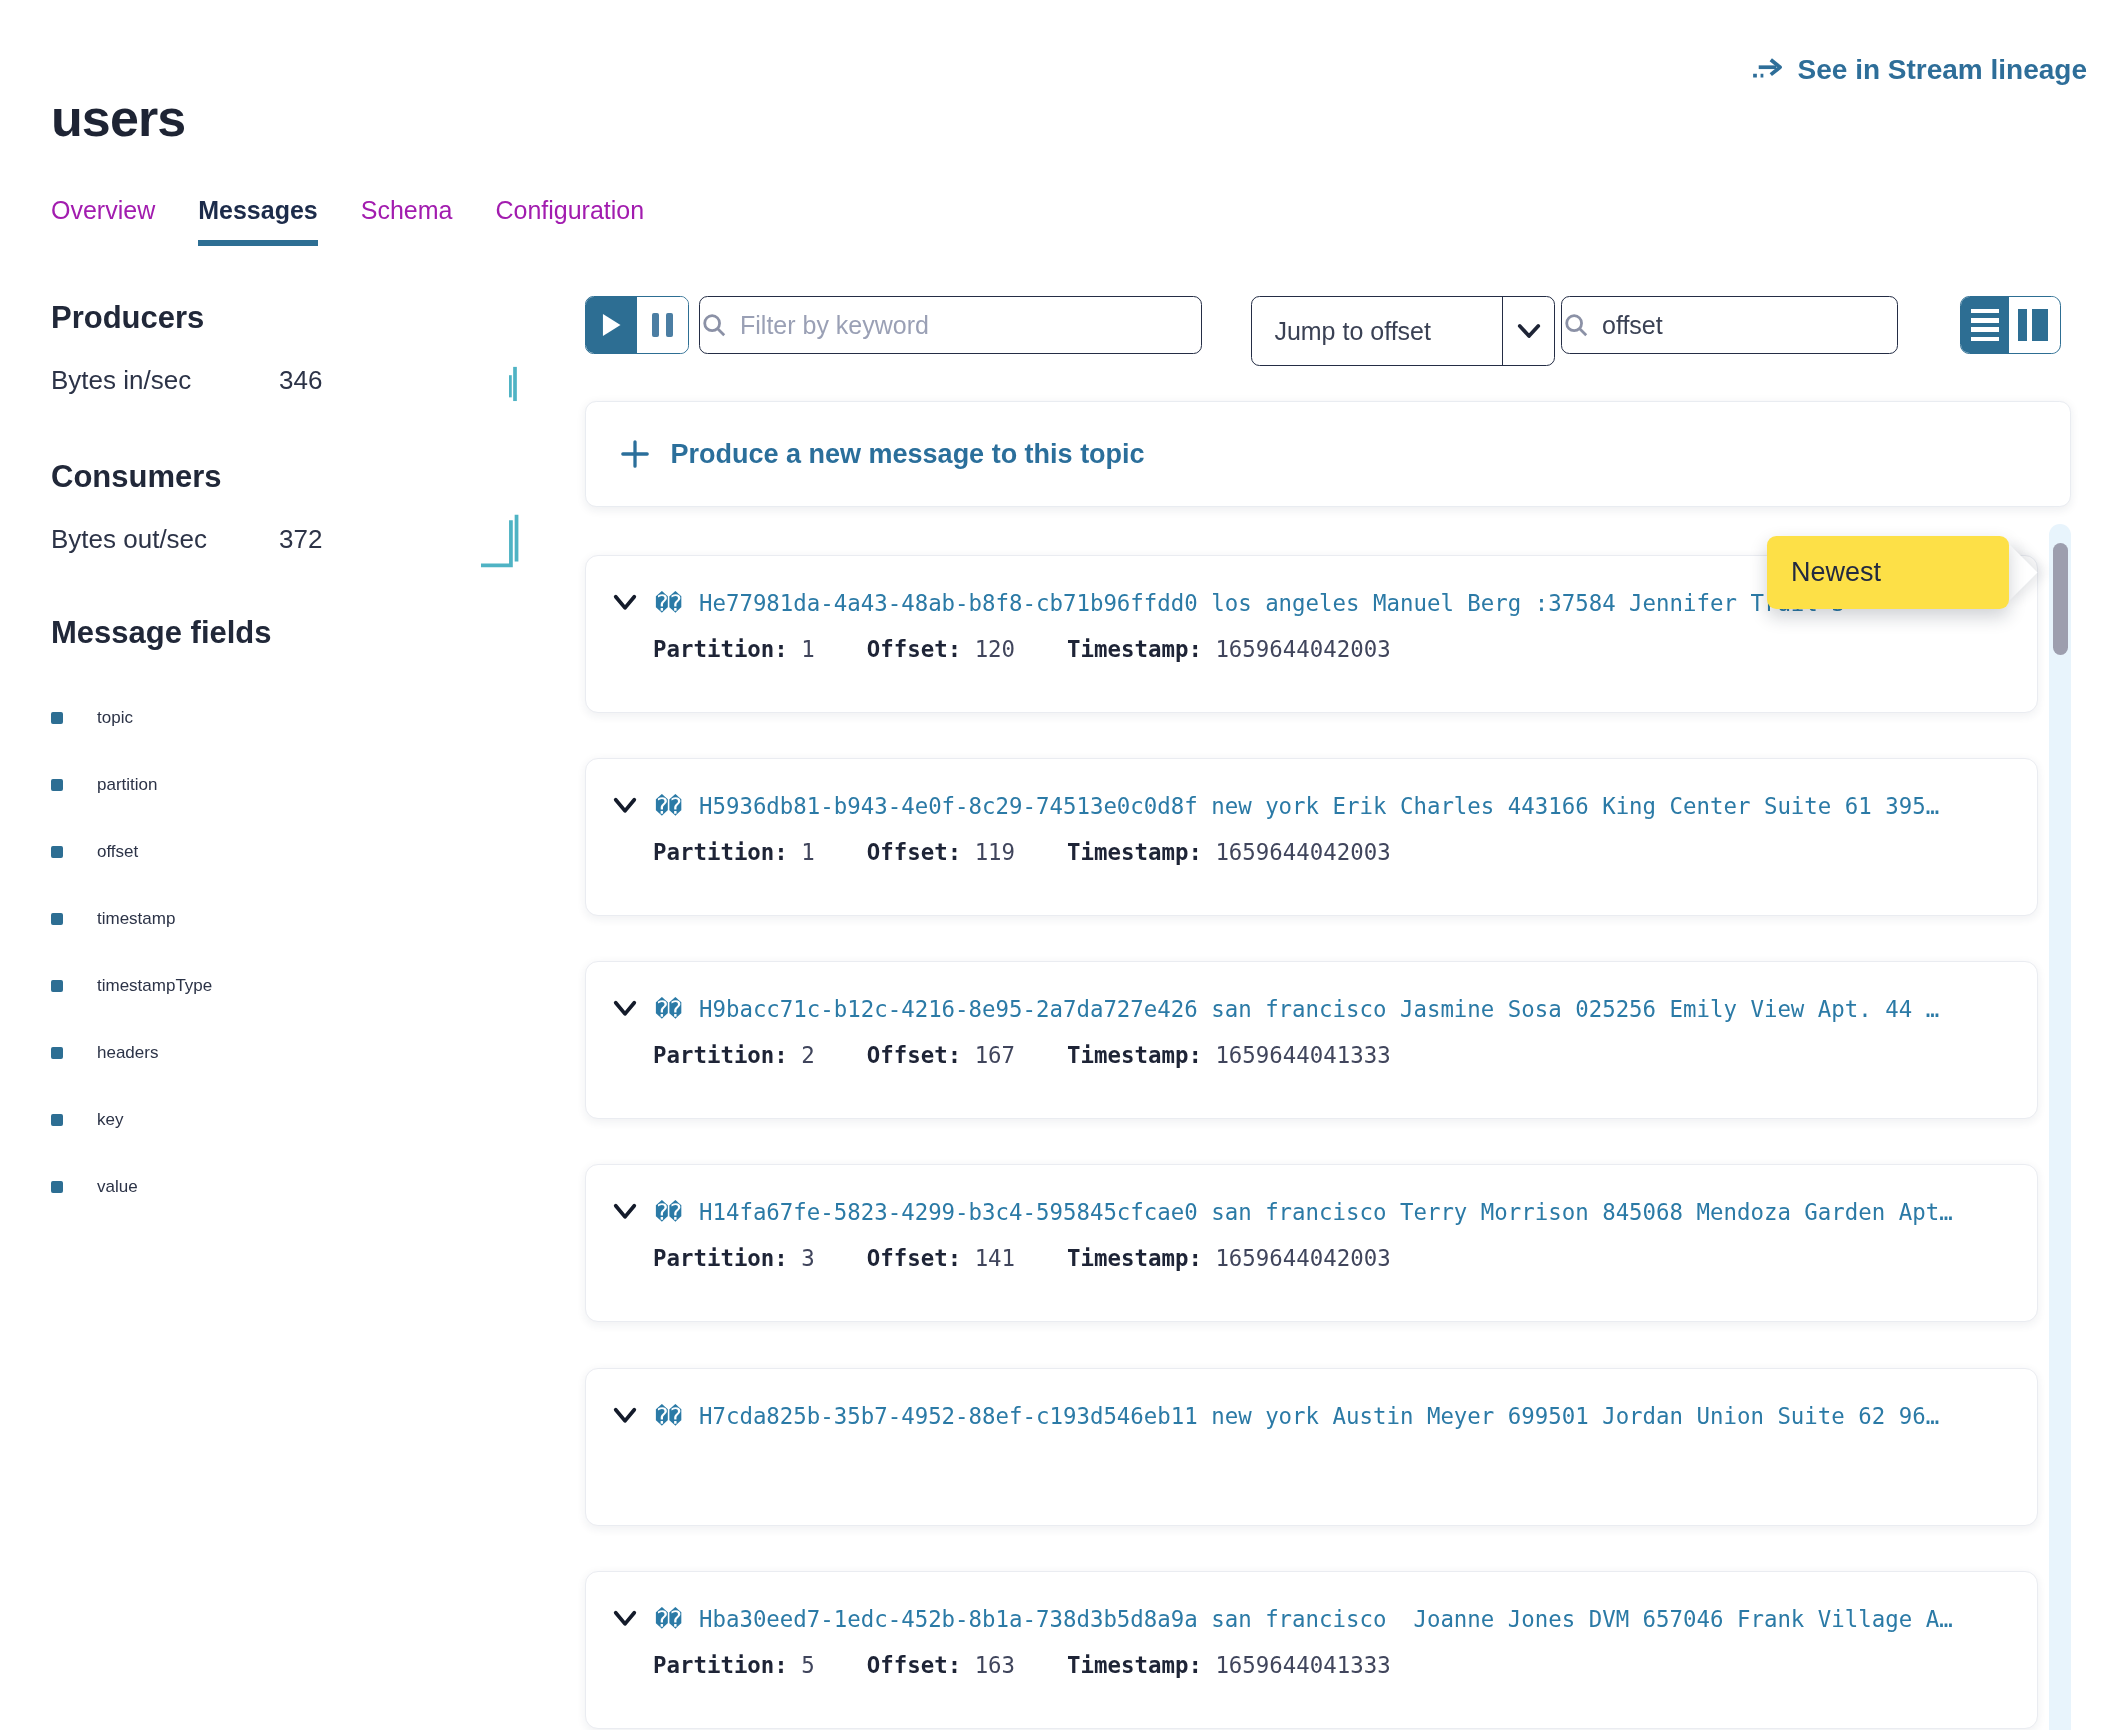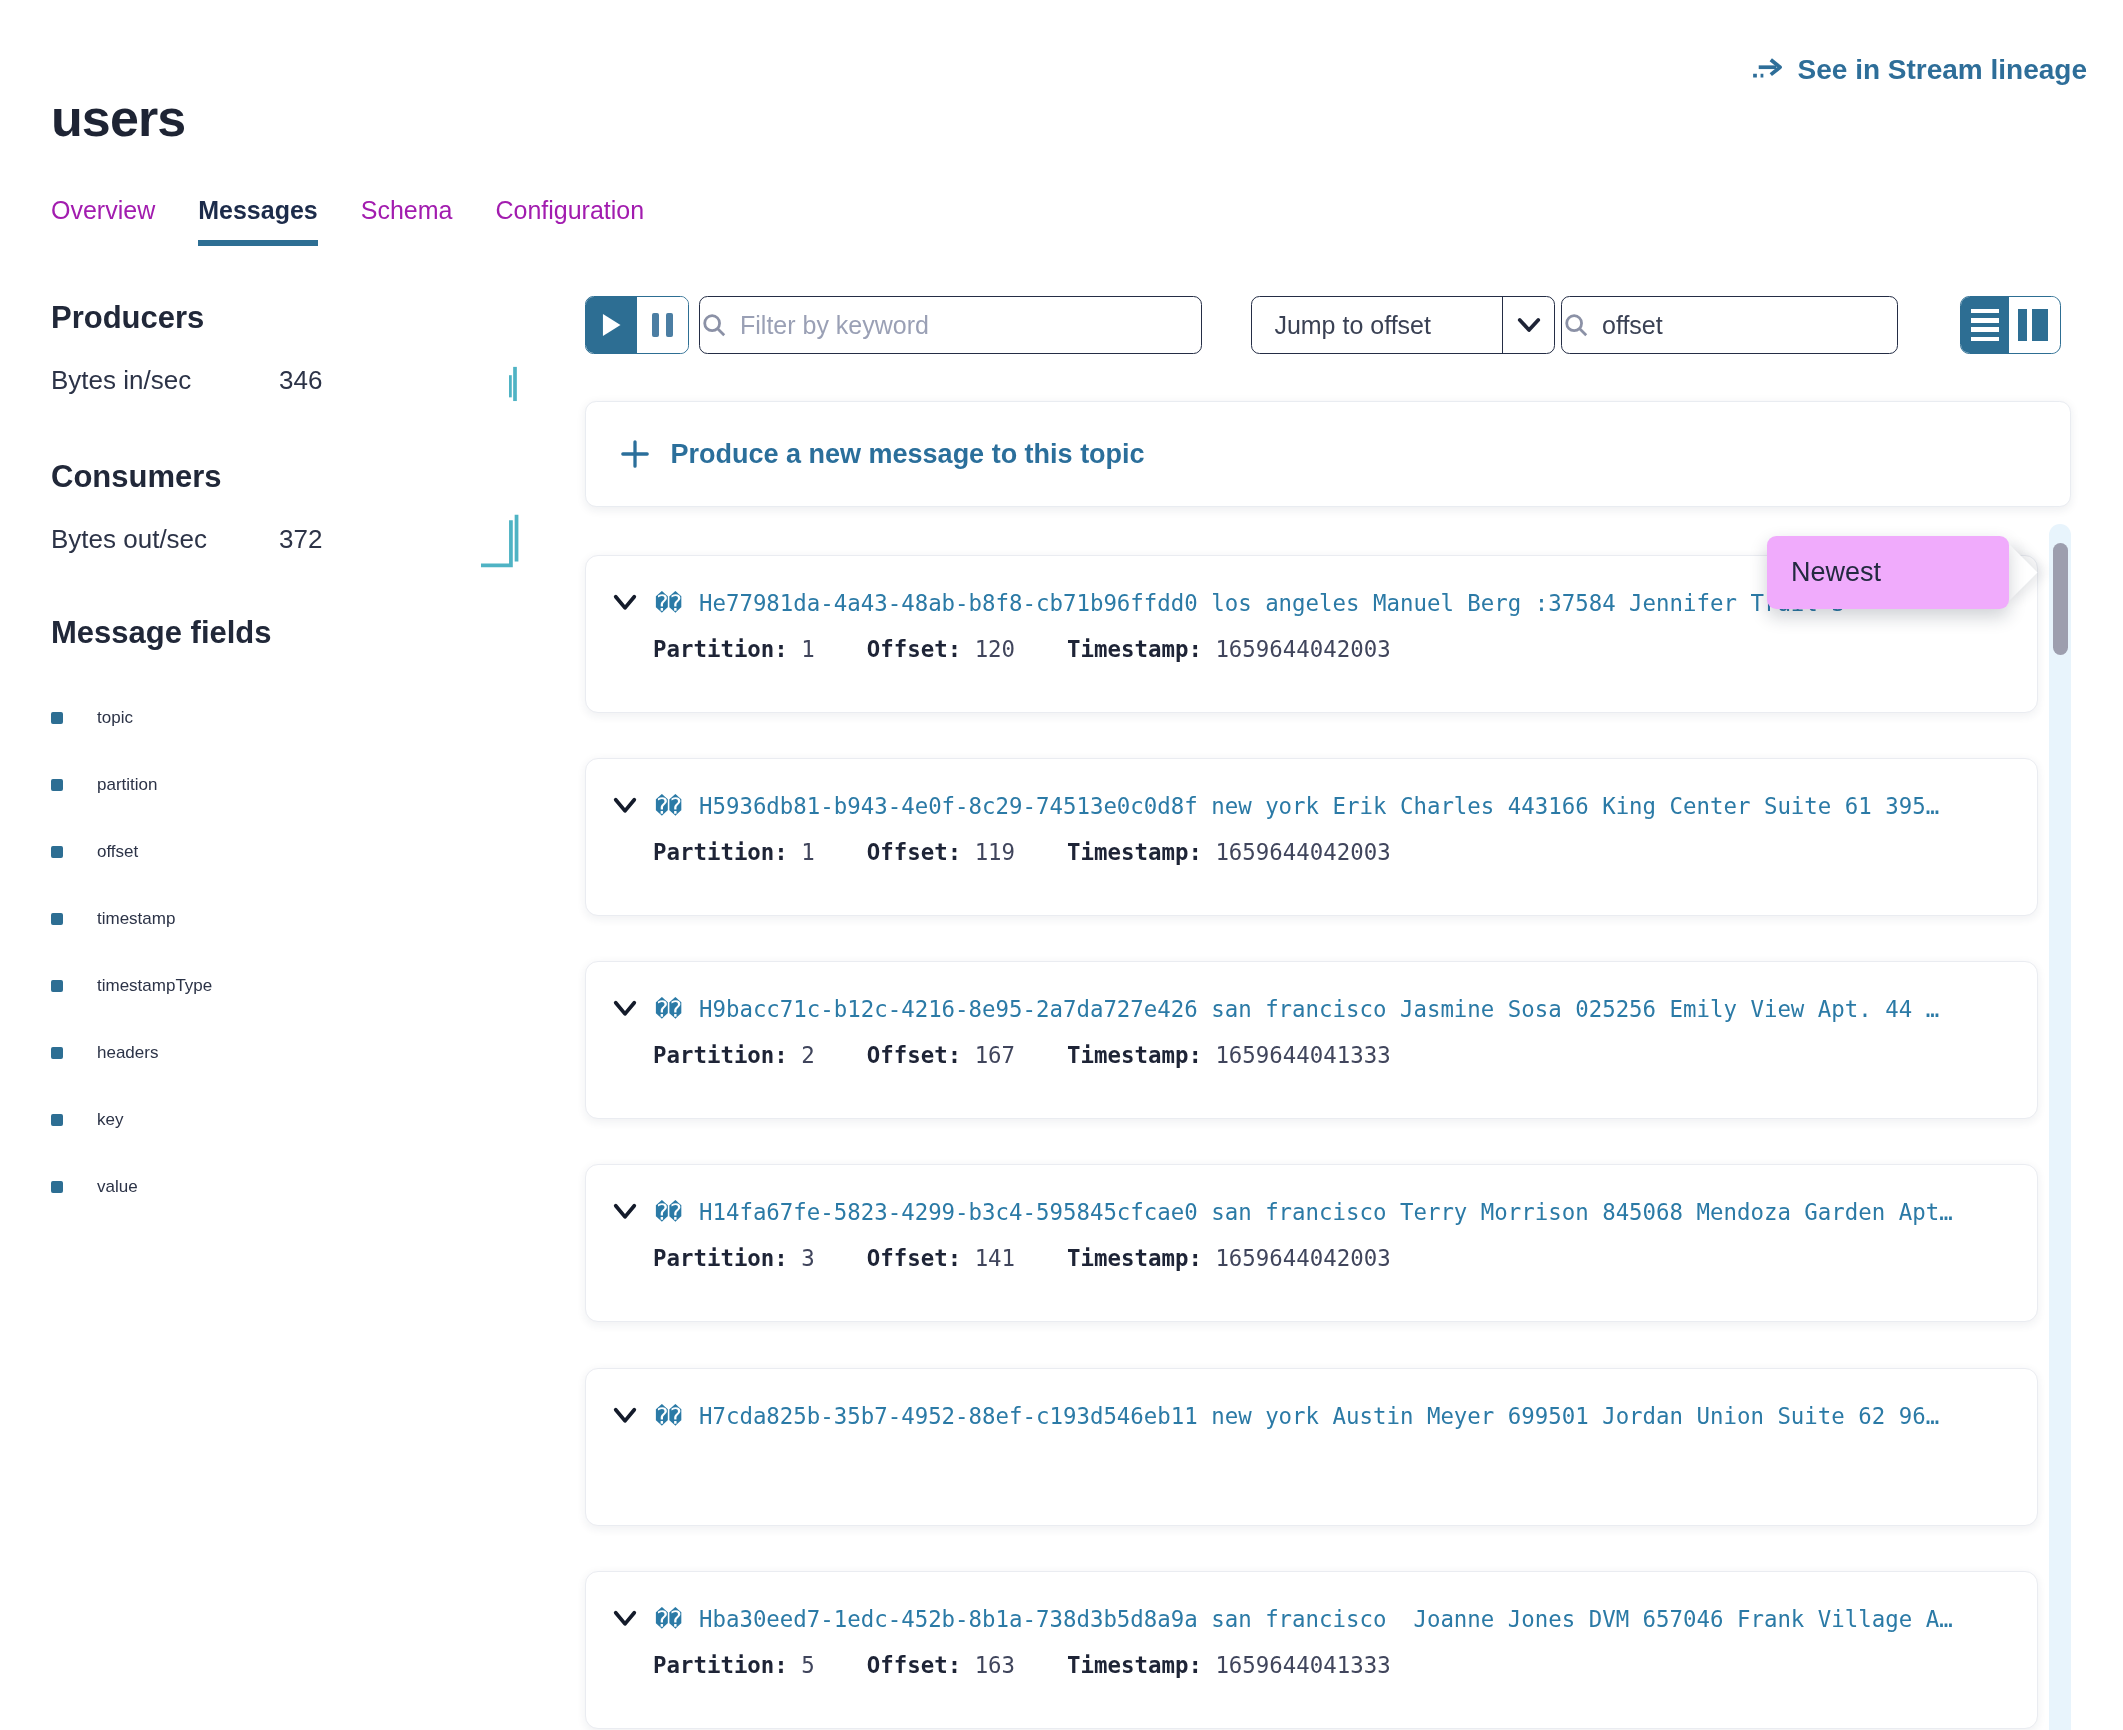--- a/index.html
+++ b/index.html
@@ -37,21 +37,21 @@
   .pause-bar { width:7.5px; height:24px; background:#4b7ea3; border-radius:1.9px; }
 
   .text-input { height:58px; border:1.9px solid #242d45; border-radius:8.4px; background:#fff;
                 display:flex; align-items:center; padding:0 1px; gap:13px; }
   .text-input input { border:none; outline:none; font-size:25px; color:#3a4154; width:100%;
                       font-family:"Liberation Sans", sans-serif; background:transparent; }
   .text-input input::placeholder { color:#9aa0b5; }
   .filter-box { left:699px; top:296px; width:503px; }
   .offset-box { left:1561px; top:296px; width:337px; }
 
-  .jump-select { left:1251px; top:296px; width:304px; height:58px; border:1.9px solid #242d45;
+  .jump-select { left:1251px; top:296px; width:304px; height:70px; border:1.9px solid #242d45;
                  border-radius:8.4px; background:#fff; display:flex; align-items:stretch; cursor:pointer; }
   .jump-text { flex:1; display:flex; align-items:center; padding-left:22.4px; font-size:25px; color:#3a4154; }
   .jump-chevron { width:52px; border-left:1.9px solid #242d45; display:flex; align-items:center; justify-content:center; }
 
   .view-toggle { left:1960px; top:296px; width:101px; height:58px; border:1.9px solid #2d6e93;
                  border-radius:9.3px; display:flex; overflow:hidden; background:#fff; }
   .vt-list { width:48px; background:#2d6e93; display:flex; flex-direction:column; align-items:center;
              justify-content:center; gap:4.7px; cursor:pointer; }
   .vt-list span { display:block; width:28px; height:4.7px; background:#ffffff; }
   .vt-cols { width:48px; background:#ffffff; display:flex; align-items:center; justify-content:center; gap:4.7px; cursor:pointer; }
@@ -69,21 +69,21 @@
               border-radius:13px; box-shadow:0 2.8px 9.3px rgba(31,41,64,0.07); overflow:hidden; }
   .msg-line1 { position:absolute; left:26px; top:34px; display:flex; align-items:center; gap:17px; width:1398px; }
   .msg-key { font-family:"DejaVu Sans Mono", monospace; font-size:22.4px; color:#2b7aa6; white-space:pre; overflow:hidden; }
   .msg-glyphs { font-family:"DejaVu Sans Mono", monospace; font-size:22.4px; color:#2b7aa6; }
   .msg-line2 { position:absolute; left:67px; top:80px; display:flex; gap:52px;
                font-family:"DejaVu Sans Mono", monospace; font-size:22.4px; }
   .meta-label { font-weight:bold; color:#1e2436; white-space:pre; }
   .meta-value { color:#40455c; white-space:pre; }
 
   
-  .tooltip { left:1767px; top:536px; width:242px; height:73px; background:#f0abfc; border-radius:9.3px;
+  .tooltip { left:1767px; top:536px; width:242px; height:73px; background:#fde047; border-radius:9.3px;
              box-shadow:0 7.5px 18.6px rgba(20,30,50,0.20); z-index:30; display:flex; align-items:center; padding-left:24px; }
   .tooltip-arrow { left:1988px; top:552px; width:41px; height:41px; background:#fff;
                    transform:rotate(45deg); z-index:29; box-shadow:5.6px -5.6px 11.2px rgba(20,30,50,0.10); }
   .tooltip-text { font-size:27px; color:#232a40; }
 
   
   .scroll-track { left:2049px; top:524px; width:22.4px; height:1206px; background:#e8f4fc; border-radius:11.2px 11.2px 0 0; }
   .scroll-thumb { left:2053px; top:543px; width:15px; height:112px; background:#9d9eae; border-radius:7.5px; cursor:grab; }
 
   svg { display:block; }

